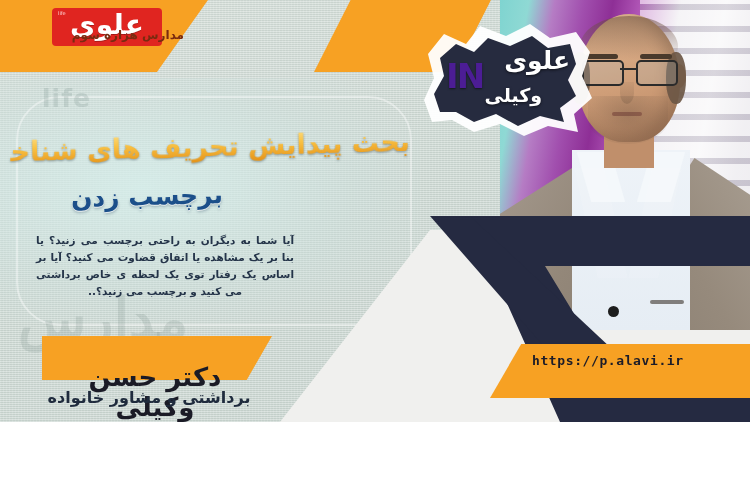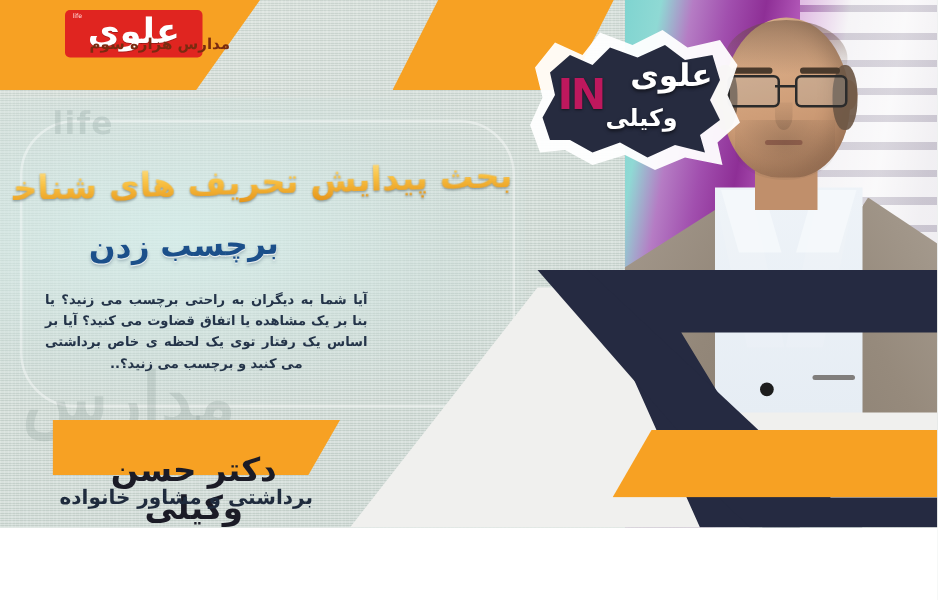--- a/index.html
+++ b/index.html
@@ -149,21 +149,21 @@
   .badge .badge-text {
     position: absolute;
     inset: 0;
     z-index: 2;
   }
   .badge .mono {
     position: absolute;
     left: 28px; top: 38px;
     font-size: 34px;
     font-weight: 700;
-    color: #be185d;
+    color: #4c1d95;
     letter-spacing: -2px;
     font-family: "DejaVu Sans", sans-serif;
     text-shadow: 0 1px 2px rgba(0,0,0,0.5);
   }
   .badge .b-alavi {
     position: absolute;
     right: 28px; top: 28px;
     font-size: 25px;
     color: #ffffff;
     direction: rtl;
@@ -533,16 +533,17 @@
     <div class="headline-2">برچسب زدن</div>
 
     <div class="body-text">آیا شما به دیگران به راحتی برچسب می زنید؟ یا بنا بر یک مشاهده یا اتفاق قضاوت می کنید؟ آیا بر اساس یک رفتار توی یک لحظه ی خاص برداشتی می کنید و برچسب می زنید؟..</div>
 
     <div class="name-plate"></div>
     <div class="name-text">دکتر حسن وکیلی</div>
     <div class="role-text">برداشتی و مشاور خانواده</div>
 
     <div class="url-plate"></div>
     <div class="url-lines">
+      <div>https://p.alavi.ir</div>
     </div>
 
   </div>
 </div>
 
 </body></html>

